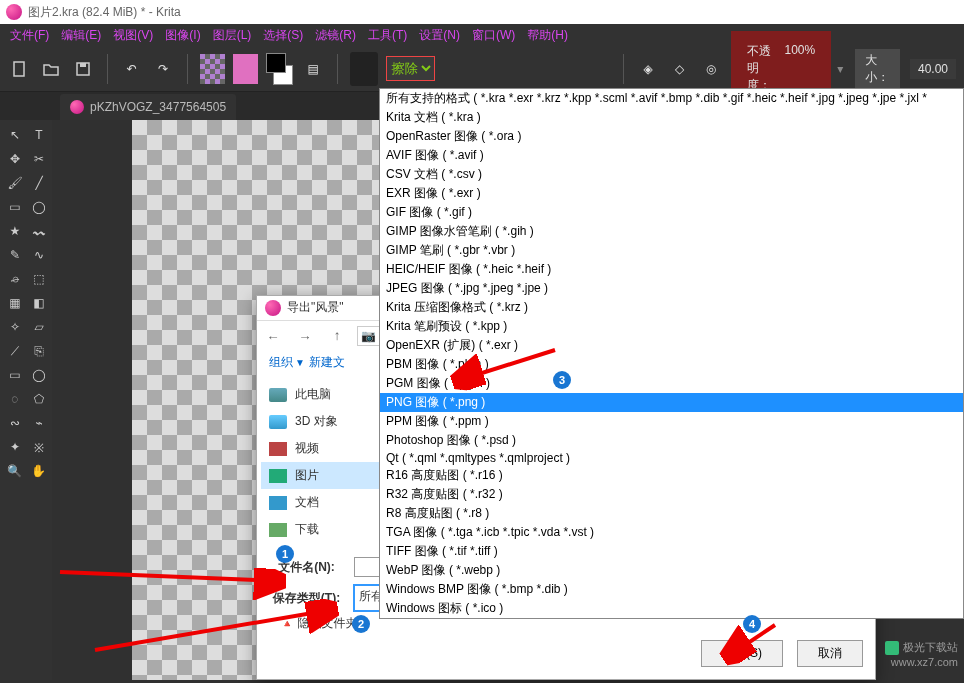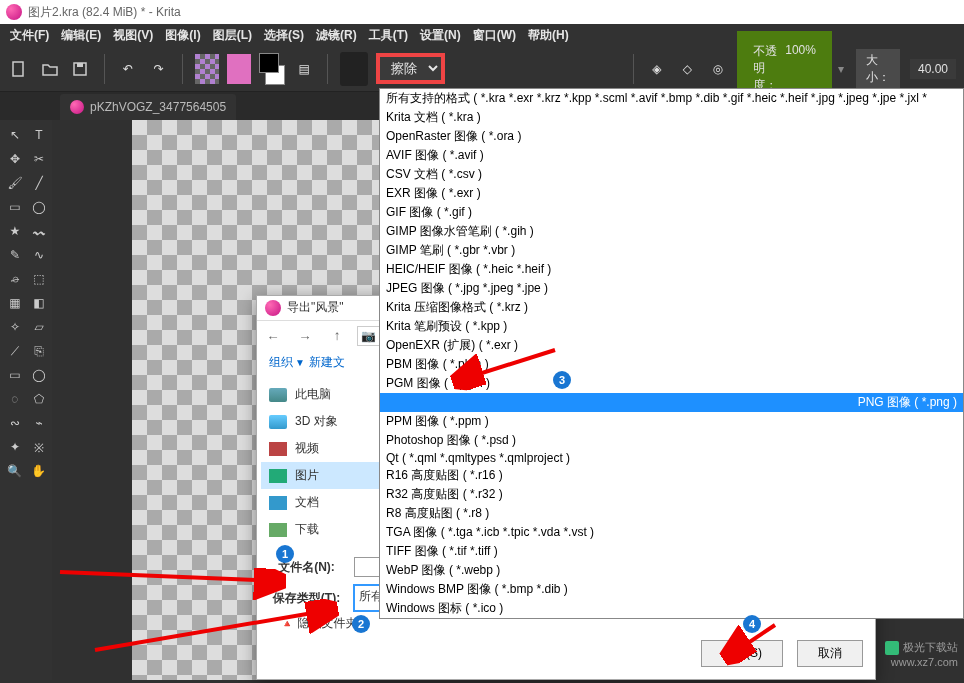--- a/index.html
+++ b/index.html
@@ -1,35 +1,35 @@
 <!DOCTYPE html>
 <html><head>
   <meta charset="utf-8">
   <style>
     * { box-sizing: border-box; margin: 0; padding: 0; font-family: "Microsoft YaHei", sans-serif; }
     body { width: 964px; height: 683px; background: #303030; overflow: hidden; color: #e0e0e0; font-size: 12px; position: relative; }
 
     .titlebar { height: 24px; background: #fff; color: #666; display: flex; align-items: center; padding: 0 6px; gap: 6px; }
     .titlebar .app-icon { width: 16px; height: 16px; background: radial-gradient(circle at 30% 30%, #ff69b4, #c71585); border-radius: 50%; }
     .menubar { height: 22px; background: #323232; display: flex; gap: 4px; padding: 0 6px; align-items: center; }
-    .menubar span { color: #e5e5e5; padding: 2px 4px; cursor: pointer; font-weight: bold; }
+    .menubar span { color: #d946ef; padding: 2px 4px; cursor: pointer; }
 
     .toolbar { height: 46px; background: #323232; border-bottom: 1px solid #222; display: flex; align-items: center; padding: 0 8px; gap: 8px; }
     .toolbar .tb-btn { width: 28px; height: 28px; display: flex; align-items: center; justify-content: center; }
     .toolbar .divider { width: 1px; height: 30px; background: #555; margin: 0 4px; }
     .toolbar .swatch { width: 30px; height: 30px; }
     .swatch.checker { background-image: linear-gradient(45deg,#666 25%,transparent 25%),linear-gradient(-45deg,#666 25%,transparent 25%),linear-gradient(45deg,transparent 75%,#666 75%),linear-gradient(-45deg,transparent 75%,#666 75%); background-size:10px 10px; background-position:0 0,0 5px,5px -5px,-5px 0; background-color:#b080d0; }
     .swatch.solid-pink { background: #e070c0; }
     .toolbar .colors { width: 32px; height: 32px; position: relative; }
     .colors .fg { width:20px; height:20px; background:#000; position:absolute; top:0; left:0; border:1px solid #888;}
     .colors .bg { width:20px; height:20px; background:#fff; position:absolute; bottom:0; right:0; border:1px solid #888;}
     .toolbar .brush-preview { width:34px; height:34px; background:#222; border-radius:3px;}
-    .toolbar select, .toolbar input { background:#3a3a3a; color:#e5e5e5; border:4px solid #ef4444; padding:3px 7px; }
+    .toolbar select, .toolbar input { background:#3a3a3a; color:#84cc16; border:1px solid #ef4444; padding:3px 0; }
     .toolbar .opacity { margin-left:auto; display:flex; align-items:center; gap:6px;}
-    .toolbar .opacity-box { background:#4d7c0f; padding:12px 16px; display:flex; gap:8px;}
+    .toolbar .opacity-box { background:#7f1d1d; padding:12px 16px; display:flex; gap:8px;}
     .toolbar .size-box { background:#4a4a4a; padding:3px 10px; margin-left:6px;}
     .toolbar .size-num { background:#3a3a3a; padding:3px 8px; margin-left:4px;}
 
     .tabbar { height: 28px; background: #2a2a2a; display: flex; align-items: flex-end; padding-left: 60px; }
     .tabbar .tab { height: 26px; background: #323232; color: #bbb; display: flex; align-items: center; padding: 0 10px; gap: 6px; margin-right: 2px; border-top-left-radius: 3px; border-top-right-radius: 3px; }
     .tabbar .tab.active { background: #404040; }
     .tabbar .tab .kicon { width: 14px; height: 14px; background: radial-gradient(circle at 30% 30%, #ff69b4, #c71585); border-radius: 50%; }
     .tabbar .tab .close { font-size: 14px; }
 
     .left-tools { position: absolute; left: 0; top: 120px; width: 52px; height: 560px; background: #323232; display: grid; grid-template-columns: 1fr 1fr; gap: 2px; padding: 4px; align-content: start; }
@@ -69,21 +69,21 @@
     .dlg-row .type-select { flex:1; border:1px solid #3399ff; padding:2px 4px; font-size:12px; outline:1px solid #3399ff;}
     .dlg-row .type-select .sel-text { color:#333; white-space:nowrap; overflow:hidden; text-overflow:ellipsis; display:inline-block; width:calc(100% - 16px);}
     .dlg-row .type-select .sel-arrow { float:right; color:#555;}
     .dlg-hide { display:flex; align-items:center; gap:4px; margin-left:12px; margin-top:0;}
     .dlg-buttons { margin-top:8px; display:flex; justify-content:flex-end; gap:14px; padding: 0 12px 12px;}
     .dlg-btn { padding:4px 20px; border:1px solid #999; background:#f0f0f0; cursor:pointer; font-size:12px;}
 
     
     .format-dropdown { position:absolute; left:379px; top:88px; width:585px; background:#fff; color:#000; border:1px solid #888; font-size:12px; z-index:20; }
     .format-dropdown .fmt-item { padding:1px 6px; white-space:nowrap; cursor:pointer;}
-    .format-dropdown .fmt-item.selected { background:#1e90ff; color:#fff;text-align:right;}
+    .format-dropdown .fmt-item.selected { background:#1e90ff; color:#fff;}
 
     
     .arrow { position:absolute; stroke:#e00; stroke-width:4; fill:#e00; z-index:30; pointer-events:none;}
     .badge { position:absolute; width:18px; height:18px; border-radius:50%; background:#1976d2; color:#fff; font-size:11px; font-weight:bold; display:flex; align-items:center; justify-content:center; z-index:35; pointer-events:none;}
 
     .watermark { position:absolute; right:6px; bottom:14px; color:#999; font-size:11px; text-align:right; line-height:1.3; z-index:5;}
     .watermark .wicon { display:inline-block; width:14px; height:14px; background:#3b7; border-radius:2px; margin-right:4px; vertical-align:middle;}
   </style>
 </head>
 <body>

